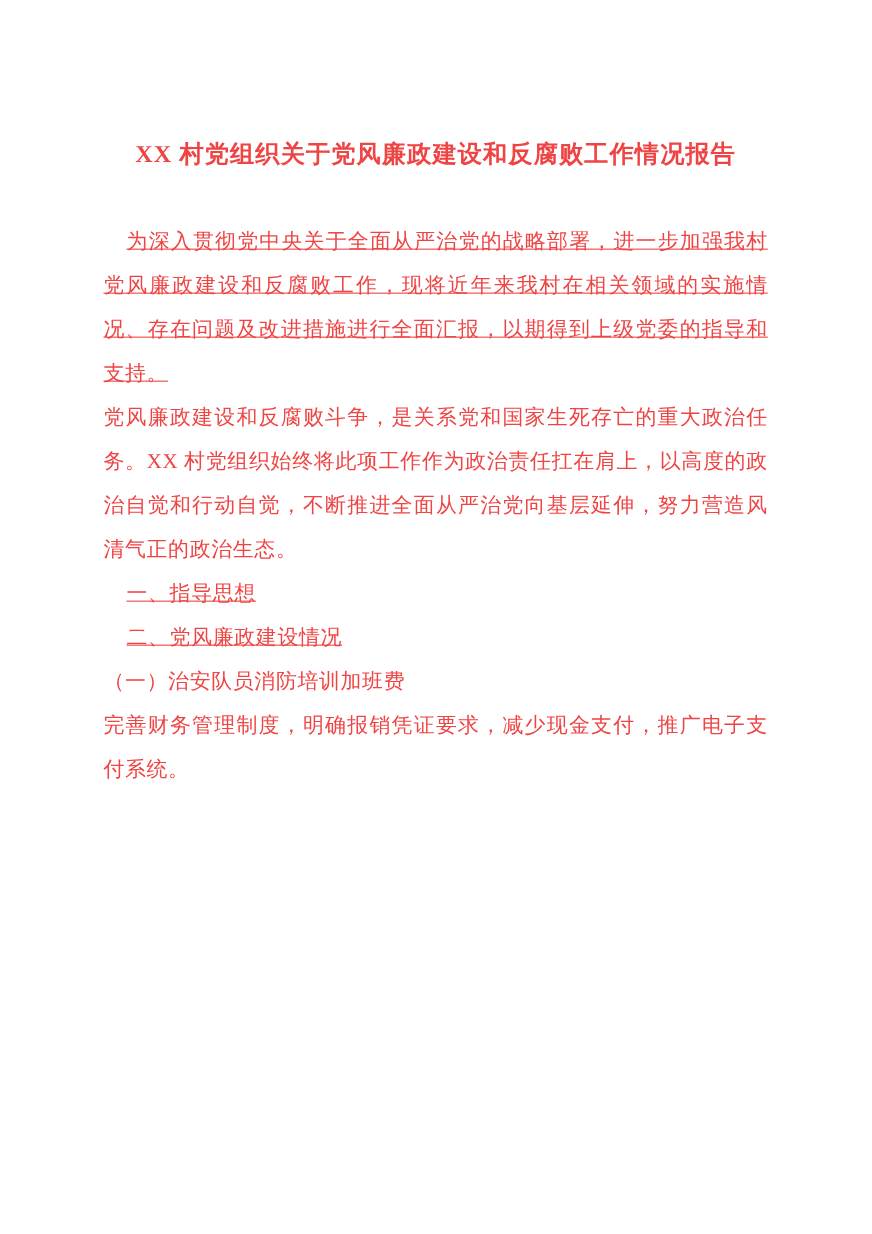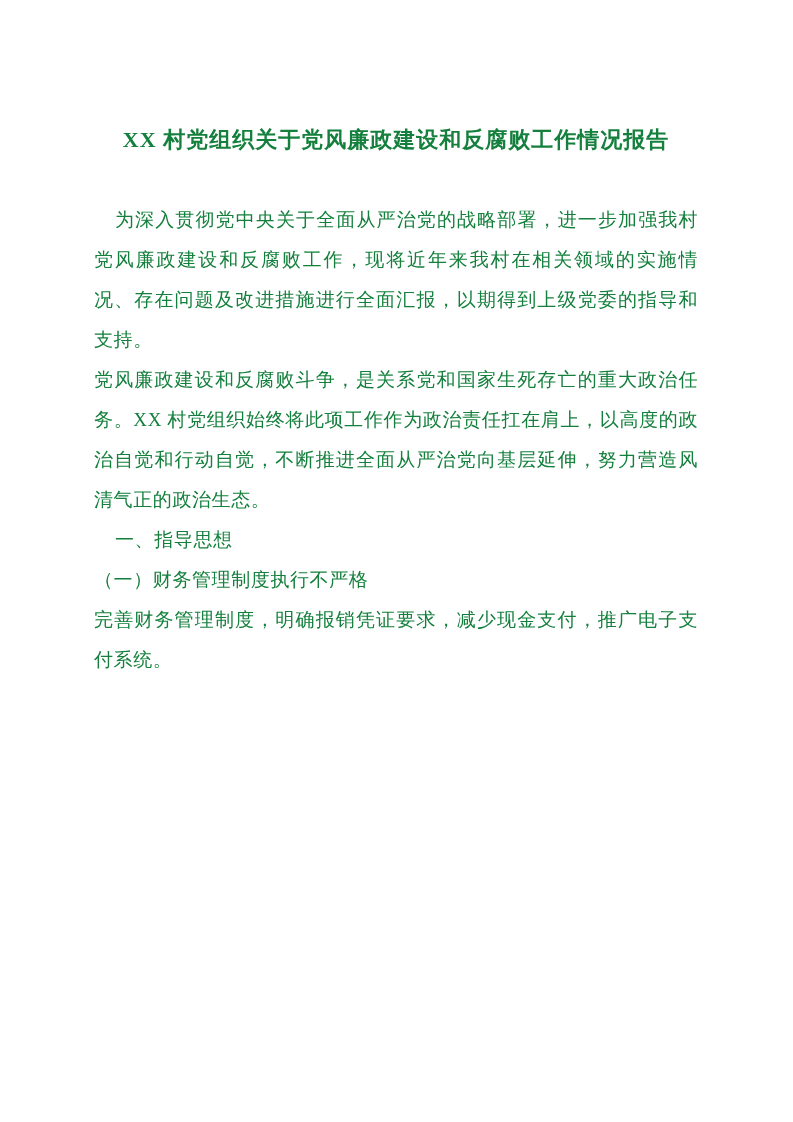--- a/index.html
+++ b/index.html
@@ -8,21 +8,21 @@
     background: #ffffff;
   }
   .page {
     position: relative;
     width: 793px;
     height: 1122px;
     background: #ffffff;
     box-sizing: border-box;
     padding: 118px 95px 0 94px;
     font-family: "Liberation Serif", "DejaVu Serif", serif;
-    color: #15803d;
+    color: #ef4444;
     overflow: hidden;
   }
   .doc-title {
     font-size: 22px;
     line-height: 44px;
     font-weight: bold;
     text-align: center;
     margin: 0 0 38px 0;
     letter-spacing: 1px;
   }
@@ -30,35 +30,37 @@
     font-size: 19px;
     line-height: 40px;
     margin: 0;
     text-align: justify;
     text-justify: inter-ideograph;
     letter-spacing: 0.6px;
     word-break: break-all;
   }
   .indent-1 {
     text-indent: 21px;
+    text-decoration: underline;
   }
 </style>
 </head>
 <body>
 
 <div class="page">
   <h1 class="doc-title">XX 村党组织关于党风廉政建设和反腐败工作情况报告</h1>
 
   <p class="para indent-1">为深入贯彻党中央关于全面从严治党的战略部署，进一步加强我村党风廉政建设和反腐败工作，现将近年来我村在相关领域的实施情况、存在问题及改进措施进行全面汇报，以期得到上级党委的指导和支持。</p>
 
   <p class="para">党风廉政建设和反腐败斗争，是关系党和国家生死存亡的重大政治任务。XX 村党组织始终将此项工作作为政治责任扛在肩上，以高度的政治自觉和行动自觉，不断推进全面从严治党向基层延伸，努力营造风清气正的政治生态。</p>
 
   <p class="para indent-1">一、指导思想</p>
 
+  <p class="para indent-1">二、党风廉政建设情况</p>
 
 
-  <p class="para">（一）财务管理制度执行不严格</p>
+  <p class="para">（一）治安队员消防培训加班费</p>
 
 
 
   <p class="para">完善财务管理制度，明确报销凭证要求，减少现金支付，推广电子支付系统。</p>
 
 </div>
 
 </body></html>

